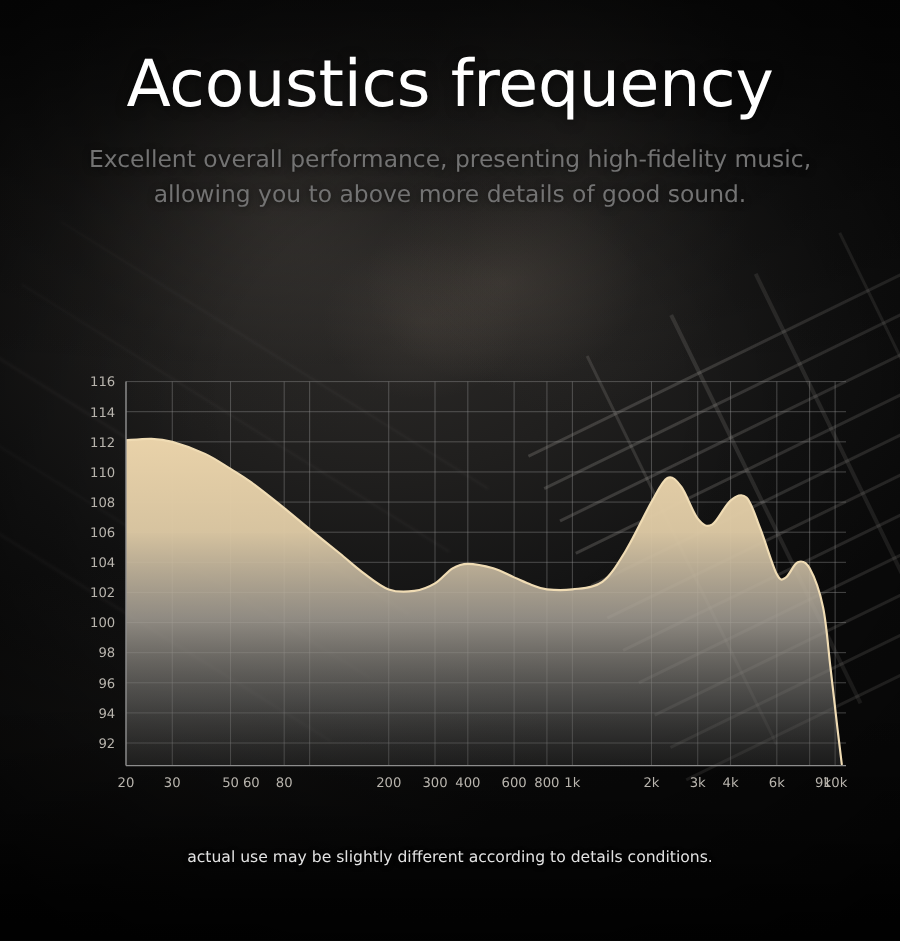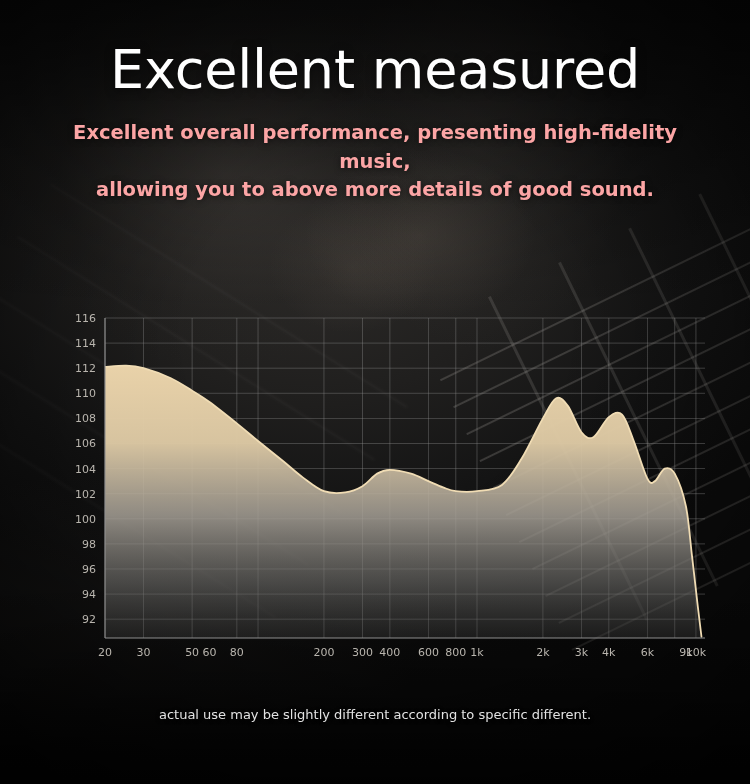--- a/index.html
+++ b/index.html
@@ -118,24 +118,24 @@
     color: #ffffff;
     font-size: 54px;
     line-height: 1.32;
     font-weight: 400;
     letter-spacing: -0.2px;
     padding: 0 40px;
     text-shadow: 0 2px 10px rgba(0,0,0,0.55);
   }
   .subhead {
     margin-top: 14px;
-    color: #fca5a5;
+    color: #737373;
     font-size: 19.5px;
     line-height: 1.45;
-    font-weight: 700;
+    font-weight: 400;
     padding: 0 42px;
     text-shadow: 0 1px 6px rgba(0,0,0,0.6);
   }
 
   
   .chart-wrap {
     position: absolute;
     left: 0;
     top: 300px;
     width: 750px;
@@ -177,21 +177,21 @@
   <div class="bg-layer bg-hand"></div>
   <div class="bg-strings"></div>
   <div class="bg-frets"></div>
   <div class="bg-streak"></div>
   <div class="bg-layer bg-vignette"></div>
   <div class="bg-layer bg-darken-top"></div>
   <div class="bg-layer bg-darken-bottom"></div>
 
   <div class="header">
     <div class="headline">
-      <div>Excellent measured</div>
+      <div>Acoustics frequency</div>
     </div>
     <div class="subhead">
       <div>Excellent overall performance, presenting high-fidelity music,</div>
       <div>allowing you to above more details of good sound.</div>
     </div>
   </div>
 
   <div class="chart-wrap">
     <svg class="chart-svg" width="750" height="365" viewBox="0 0 750 365">
       <defs>
@@ -283,16 +283,16 @@
           <text class="xtick" x="556.4532667295867" y="356">3k</text>
           <text class="xtick" x="583.8084931937213" y="356">4k</text>
           <text class="xtick" x="622.3635194457056" y="356">6k</text>
           <text class="xtick" x="660.9185456976898" y="356">9k</text>
           <text class="xtick" x="670.9371080002849" y="356">10k</text>
         </g>
     </svg>
   </div>
 
   <div class="footnote">
-    <div>actual use may be slightly different according to specific different.</div>
+    <div>actual use may be slightly different according to details conditions.</div>
   </div>
 
 </div>
 
 </body></html>

